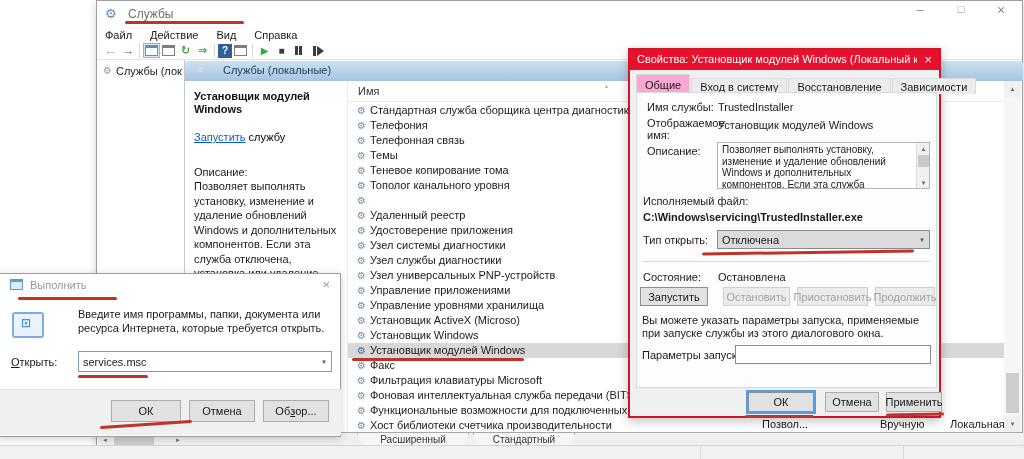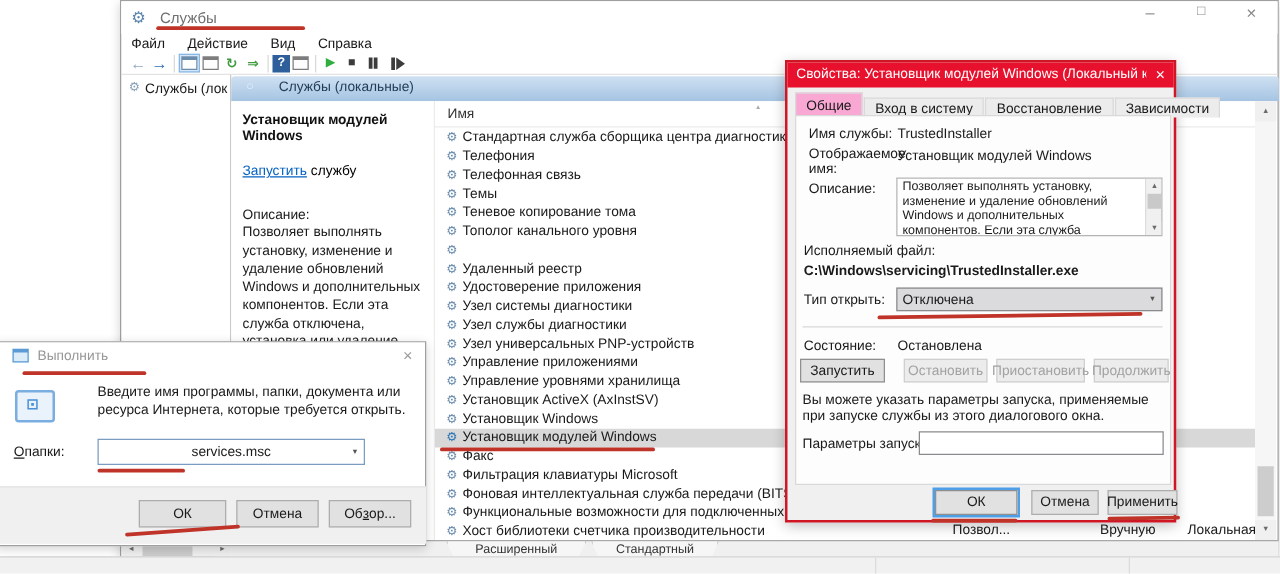--- a/index.html
+++ b/index.html
@@ -179,21 +179,21 @@
           <div class="svc-row">
             <span class="svc-gear">⚙</span>
             <span>Управление приложениями</span>
           </div>
           <div class="svc-row">
             <span class="svc-gear">⚙</span>
             <span>Управление уровнями хранилища</span>
           </div>
           <div class="svc-row">
             <span class="svc-gear">⚙</span>
-            <span>Установщик ActiveX (AxInstSV)</span>
+            <span>Установщик ActiveX (Microso)</span>
           </div>
           <div class="svc-row">
             <span class="svc-gear">⚙</span>
             <span>Установщик Windows</span>
           </div>
           <div class="svc-row selected">
             <span class="svc-gear">⚙</span>
             <span>Установщик модулей Windows</span>
           </div>
           <div class="svc-row">
@@ -255,22 +255,22 @@
     </div>
 
     <div class="abs redline" style="left:21px;top:23px;width:99px;height:3px;z-index:9;"></div>
 
     <div class="abs" style="left:15px;top:38px;width:32px;height:26px;border:2px solid #7aade0;border-radius:3px;background:#eaf3fb;">
       <span class="abs" style="left:7px;top:2px;font-size:12px;color:#4a90d9;font-weight:bold;">⊡</span>
     </div>
 
     <div class="abs" style="left:81px;top:33px;width:260px;font-size:11px;color:#1a1a1a;line-height:14px;">Введите имя программы, папки, документа или ресурса Интернета, которые требуется открыть.</div>
 
-    <span class="abs t11" style="left:14px;top:82px;"><u>О</u><span>папки:</span></span>
-    <div class="abs field" style="left:81px;top:77px;width:214px;height:21px;border-color:#7a9cc0;justify-content:center;">
+    <span class="abs t11" style="left:14px;top:82px;"><u>О</u><span>ткрыть:</span></span>
+    <div class="abs field" style="left:81px;top:77px;width:254px;height:21px;border-color:#7a9cc0;">
       <span>services.msc</span>
       <span class="combo-arrow">▼</span>
     </div>
 
     <div class="abs redline" style="left:81px;top:101px;width:70px;height:3px;z-index:9;"></div>
 
     <div class="abs" style="left:1px;bottom:1px;width:343px;height:46px;background:#f0f0f0;border-top:1px solid #e2e2e2;">
       <div class="abs btn" style="left:113px;top:10px;width:70px;height:22px;">ОК</div>
       <div class="abs btn" style="left:191px;top:10px;width:66px;height:22px;">Отмена</div>
       <div class="abs btn" style="left:265px;top:10px;width:66px;height:22px;">

